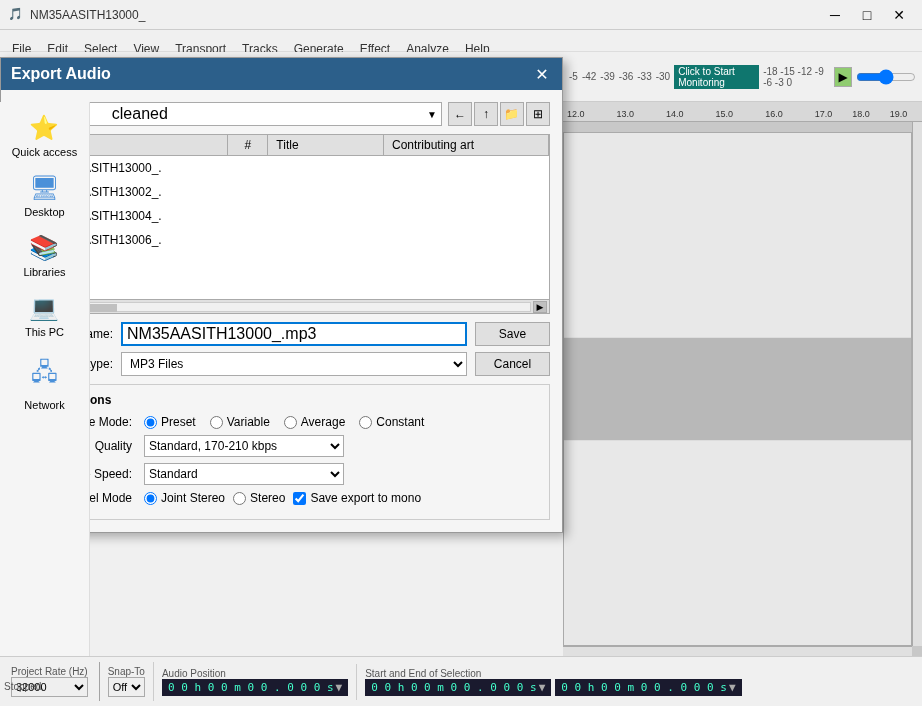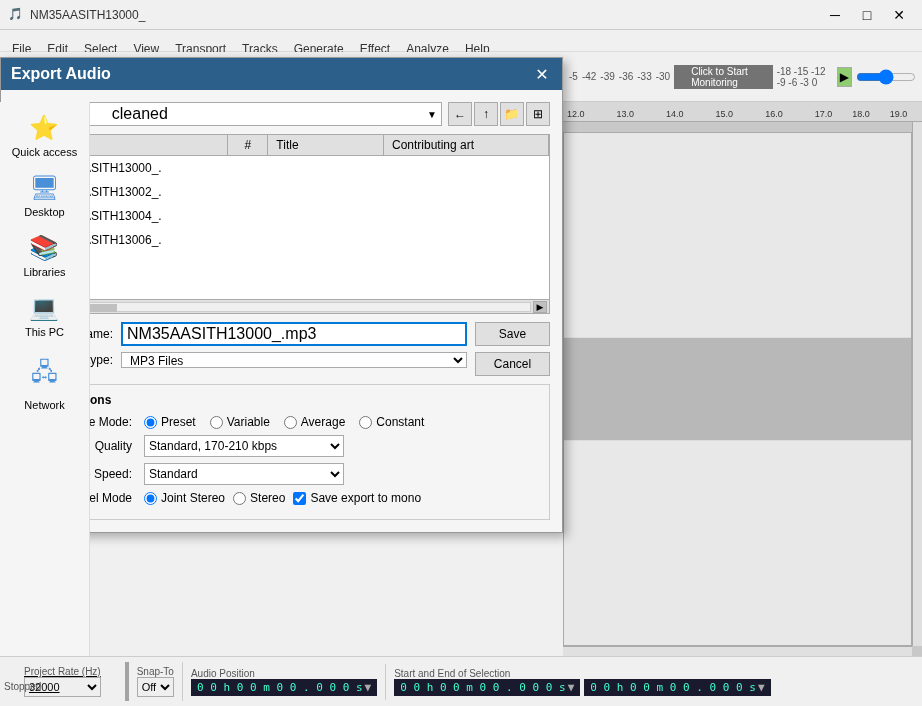--- a/index.html
+++ b/index.html
@@ -109,21 +109,21 @@
     <button style="width:26px;height:26px;border:1px solid #aaa;background:#e0e0e0;font-size:12px;cursor:pointer;">⏺</button>
   </div>
 
   <div style="position:absolute;top:52px;left:563px;right:0;height:50px;background:#f0f0f0;border-bottom:1px solid #ccc;display:flex;align-items:center;padding:2px 6px;gap:4px;font-size:10px;">
     <span style="font-size:10px;color:#555;">-5</span>
     <span style="font-size:10px;color:#555;">-42</span>
     <span style="font-size:10px;color:#555;">-39</span>
     <span style="font-size:10px;color:#555;">-36</span>
     <span style="font-size:10px;color:#555;">-33</span>
     <span style="font-size:10px;color:#555;">-30</span>
-    <span style="background:#737373;color:white;font-size:10px;padding:1px 17px;cursor:pointer;">Click to Start Monitoring</span>
+    <span style="background:#0f766e;color:white;font-size:10px;padding:1px 4px;cursor:pointer;">Click to Start Monitoring</span>
     <span style="font-size:10px;color:#555;">-18 -15 -12 -9 -6 -3 0</span>
     <button style="width:24px;height:20px;border:1px solid #aaa;background:#90cc70;cursor:pointer;font-size:12px;">▶</button>
     <input type="range" style="width: 60px;" value="50">
   </div>
 
   <div style="position:absolute;top:102px;left:563px;right:0;height:20px;background:#d8d8d8;border-bottom:1px solid #aaa;display:flex;align-items:flex-end;padding-bottom:2px;font-size:9px;color:#333;overflow:hidden;">
     <span style="padding-left:4px;">12.0</span>
     <span style="padding-left:32px;">13.0</span>
     <span style="padding-left:32px;">14.0</span>
     <span style="padding-left:32px;">15.0</span>
@@ -237,21 +237,21 @@
       </div>
 
       <div style="display:flex;gap:8px;align-items:stretch;">
         <div style="flex:1;display:flex;flex-direction:column;gap:6px;">
           <div class="form-row">
             <span class="form-label">File name:</span>
             <input type="text" class="form-input" value="NM35AASITH13000_.mp3" style="flex: 1 1 0%; height: 24px; border: 2px solid rgb(0, 120, 215); padding: 0px 4px; font-size: 16px; outline: none;">
           </div>
           <div class="form-row">
             <span class="form-label">Save as type:</span>
-            <select class="form-select" style="flex:1;height:16px;font-size:12px;">
+            <select class="form-select" style="flex:1;height:24px;font-size:12px;">
               <option>MP3 Files</option>
               <option>WAV Files</option>
               <option>FLAC Files</option>
             </select>
           </div>
         </div>
         <div style="display:flex;flex-direction:column;gap:6px;justify-content:center;">
           <button class="form-btn primary" style="width:75px;height:24px;font-size:12px;border:1px solid #aaa;background:#e0e0e0;cursor:pointer;">Save</button>
           <button class="form-btn" style="width:75px;height:24px;font-size:12px;border:1px solid #aaa;background:#e0e0e0;cursor:pointer;">Cancel</button>
         </div>
@@ -315,21 +315,21 @@
               <span>Save export to mono</span>
             </label>
           </div>
         </div>
       </div>
 
     </div>
   </div>
 
   <div style="position:absolute;bottom:0;left:0;right:0;height:50px;background:#f0f0f0;border-top:1px solid #ccc;display:flex;align-items:center;">
-    <div style="padding:4px 24px;border-right:4px solid #a3a3a3;display:flex;flex-direction:column;justify-content:center;text-decoration:underline;">
+    <div style="padding:4px 11px;border-right:1px solid #a3a3a3;display:flex;flex-direction:column;justify-content:center;">
       <div style="font-size:10px;color:#555;">Project Rate (Hz)</div>
       <select style="height:20px;font-size:11px;border:1px solid #aaa;">
         <option>32000</option>
         <option>44100</option>
         <option>48000</option>
       </select>
     </div>
     <div style="padding:4px 8px;border-right:1px solid #ccc;display:flex;flex-direction:column;justify-content:center;">
       <div style="font-size:10px;color:#555;">Snap-To</div>
       <select style="height:20px;font-size:11px;border:1px solid #aaa;">

